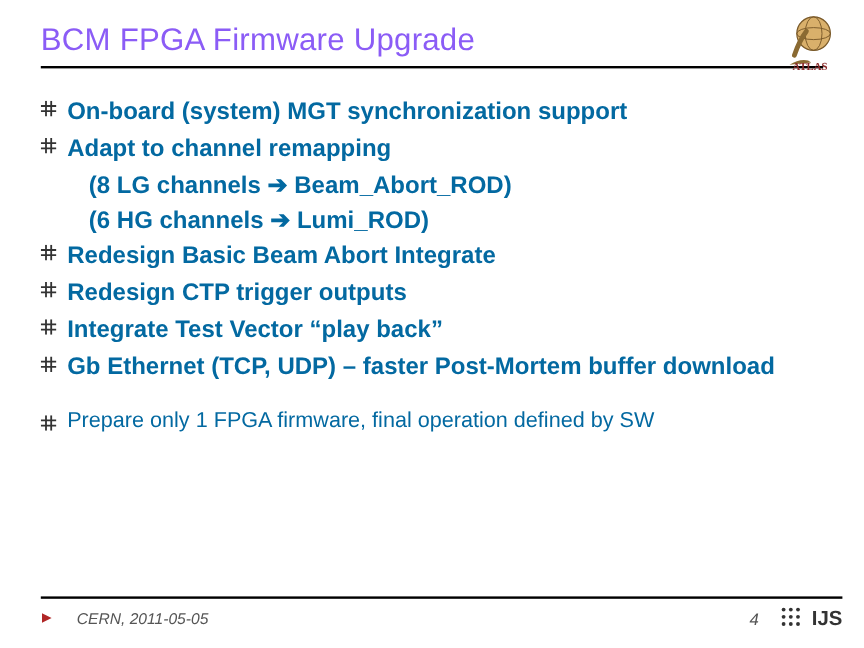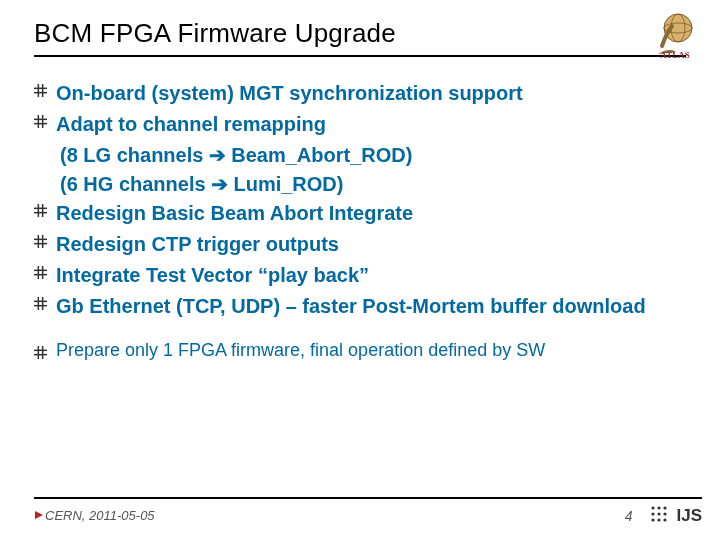--- a/index.html
+++ b/index.html
@@ -19,21 +19,21 @@
     padding: 18px 34px 0 34px;
   }
   .header {
     display: flex;
     align-items: center;
     justify-content: space-between;
   }
   .title {
     font-size: 26px;
     font-weight: 400;
-    color: #000000;
+    color: #8b5cf6;
     letter-spacing: 0.2px;
   }
   .atlas-logo {
     width: 54px;
     height: 54px;
     position: absolute;
     top: 6px;
     right: 18px;
   }
   .hr-line {
@@ -61,21 +61,21 @@
     align-items: center;
   }
   .bullet-icon {
     flex: 0 0 22px;
     display: inline-flex;
     align-items: center;
     justify-content: flex-start;
     margin-top: 5px;
   }
   .sub {
-    margin-left: 26px;
+    margin-left: 40px;
   }
   .footer {
     position: absolute;
     left: 34px;
     right: 18px;
     bottom: 14px;
   }
   .footer-line {
     border: none;
     border-top: 2px solid #000;
@@ -86,21 +86,21 @@
     display: flex;
     align-items: center;
     justify-content: space-between;
     font-size: 13px;
     font-style: italic;
     color: #555;
   }
   .footer-left {
     display: flex;
     align-items: center;
-    gap: 1px;
+    gap: 20px;
   }
   .page-num {
     font-style: italic;
     font-size: 14px;
     color: #555;
     margin-right: 10px;
   }
   .footer-right {
     display: flex;
     align-items: center;

